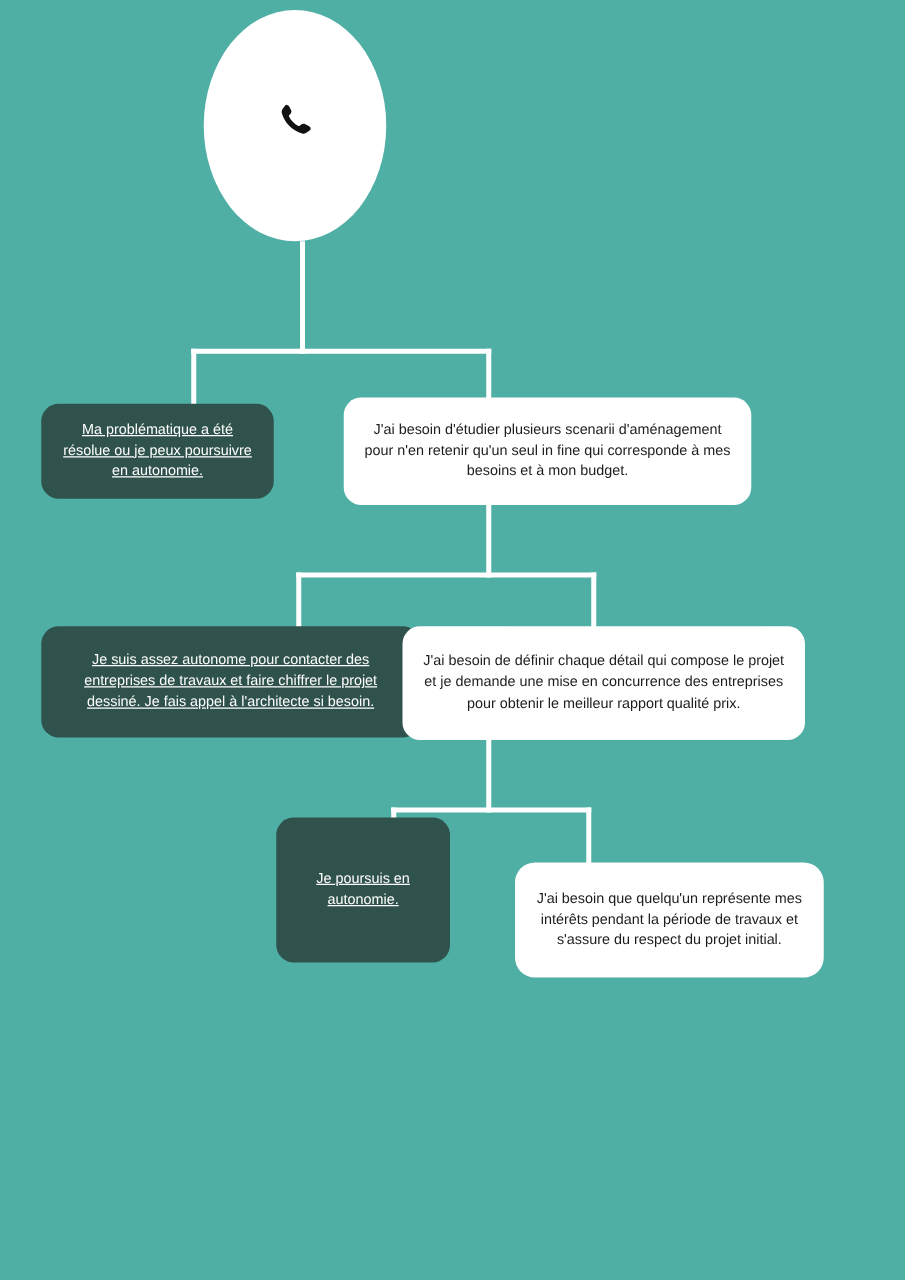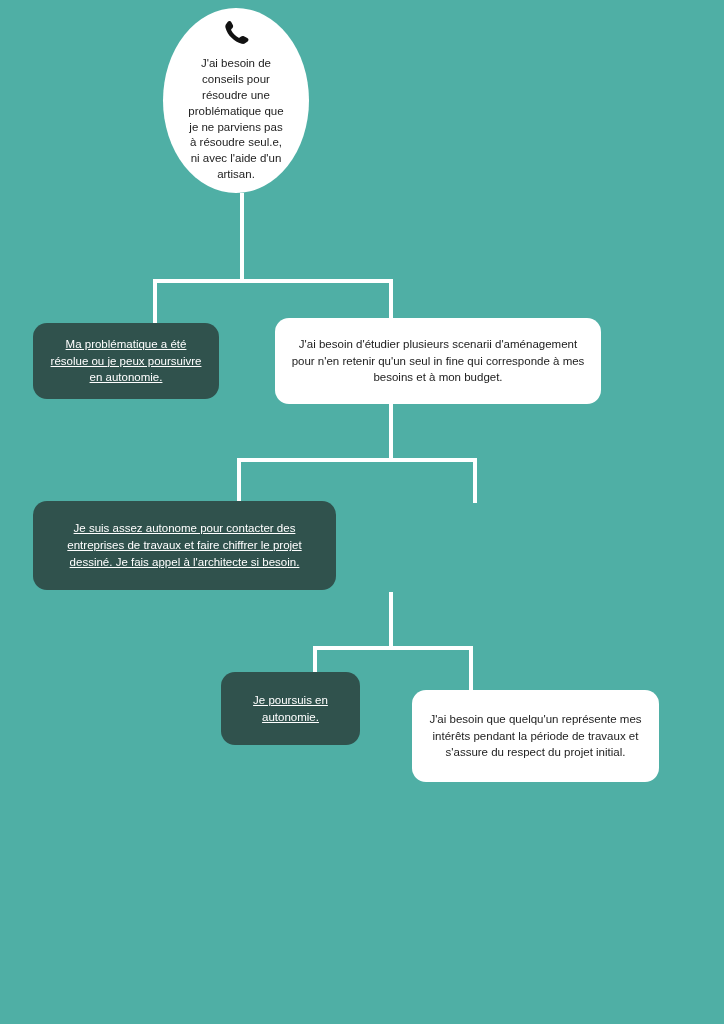--- a/index.html
+++ b/index.html
@@ -81,21 +81,20 @@
 <body>
 
 <div id="canvas">
 
   <div class="circle-node" style="left:163px; top:8px; width:146px; height:185px; padding:0 22px;">
     <span class="phone-icon">
       <svg width="28" height="28" viewBox="0 0 24 24" aria-hidden="true">
         <path fill="#111111" d="M6.6 2.5c-.6-.1-1.2.2-1.6.7L3.6 5.1c-.7.9-.9 2.1-.6 3.2.9 3.3 2.7 6.3 5.2 8.7 2.4 2.4 5.4 4.2 8.7 5.1 1.1.3 2.3.1 3.2-.6l1.9-1.4c.5-.4.8-1 .7-1.6-.1-.6-.4-1.1-1-1.4l-2.9-1.5c-.8-.4-1.8-.3-2.5.3l-1.1.9c-.3.2-.6.3-.9.1-1.4-.7-2.6-1.6-3.7-2.7-1.1-1.1-2-2.4-2.7-3.8-.1-.3-.1-.7.2-.9l.9-1c.6-.7.7-1.7.3-2.5L7.9 3.4c-.3-.5-.8-.8-1.3-.9z"></path>
       </svg>
     </span>
-    <span class="node-text" style="font-size:11.5px;">J'ai besoin de conseils pour résoudre une problématique que je ne parviens pas à résoudre seul.e, ni avec l'aide d'un artisan.</span>
   </div>
 
   <div class="conn" style="left:240px; top:193px; width:4px; height:90px;"></div>
   <div class="conn" style="left:153px; top:279px; width:240px; height:4px;"></div>
   <div class="conn" style="left:153px; top:279px; width:4px; height:46px;"></div>
   <div class="conn" style="left:389px; top:279px; width:4px; height:46px;"></div>
 
   <div class="box-node box-dark" style="left:33px; top:323px; width:186px; height:76px;">
     <span class="node-text" style="font-size:11.5px;">Ma problématique a été résolue ou je peux poursuivre en autonomie.</span>
   </div>
@@ -106,28 +105,31 @@
 
   <div class="conn" style="left:389px; top:404px; width:4px; height:58px;"></div>
   <div class="conn" style="left:237px; top:458px; width:240px; height:4px;"></div>
   <div class="conn" style="left:237px; top:458px; width:4px; height:45px;"></div>
   <div class="conn" style="left:473px; top:458px; width:4px; height:45px;"></div>
 
   <div class="box-node box-dark" style="left:33px; top:501px; width:303px; height:89px;">
     <span class="node-text" style="font-size:11.5px;">Je suis assez autonome pour contacter des entreprises de travaux et faire chiffrer le projet dessiné. Je fais appel à l'architecte si besoin.</span>
   </div>
 
+  <div class="box-node box-light" style="left:322px; top:501px; width:322px; height:91px;">
+    <span class="node-text" style="font-size:11.5px;">J'ai besoin de définir chaque détail qui compose le projet et je demande une mise en concurrence des entreprises pour obtenir le meilleur rapport qualité prix.</span>
+  </div>
 
   <div class="conn" style="left:389px; top:592px; width:4px; height:58px;"></div>
   <div class="conn" style="left:313px; top:646px; width:160px; height:4px;"></div>
   <div class="conn" style="left:313px; top:646px; width:4px; height:46px;"></div>
   <div class="conn" style="left:469px; top:646px; width:4px; height:46px;"></div>
 
-  <div class="box-node box-dark" style="left:221px; top:672px; width:139px; height:73px;">
+  <div class="box-node box-dark" style="left:221px; top:654px; width:139px; height:116px;">
     <span class="node-text" style="font-size:11.5px;">Je poursuis en autonomie.</span>
   </div>
 
-  <div class="box-node box-light" style="left:412px; top:690px; width:247px; height:92px;">
+  <div class="box-node box-light" style="left:412px; top:690px; width:247px; height:92px;border-radius:16px;">
     <span class="node-text" style="font-size:11.5px;">J'ai besoin que quelqu'un représente mes intérêts pendant la période de travaux et s'assure du respect du projet initial.</span>
   </div>
 
 
 </div>
 
 </body></html>

